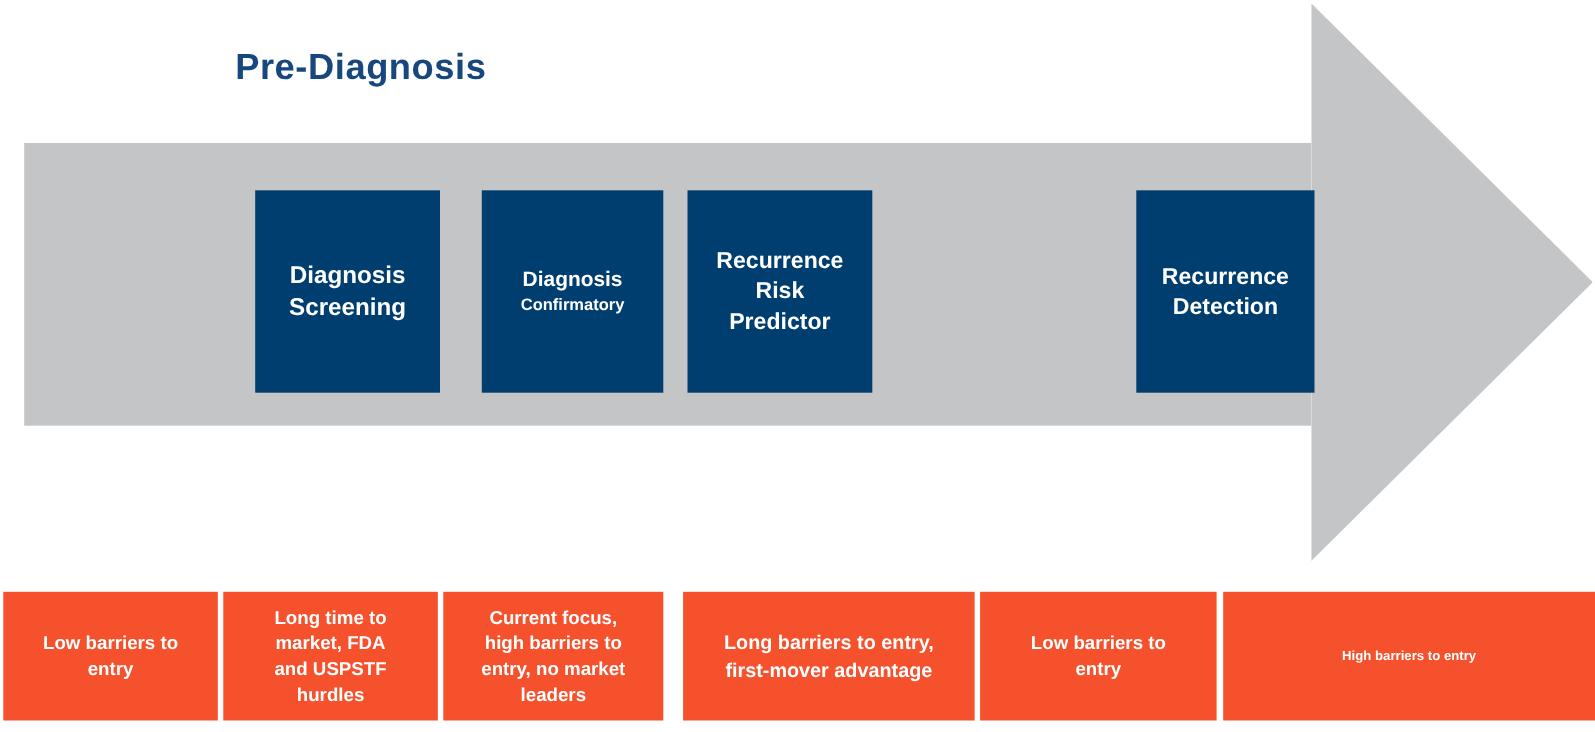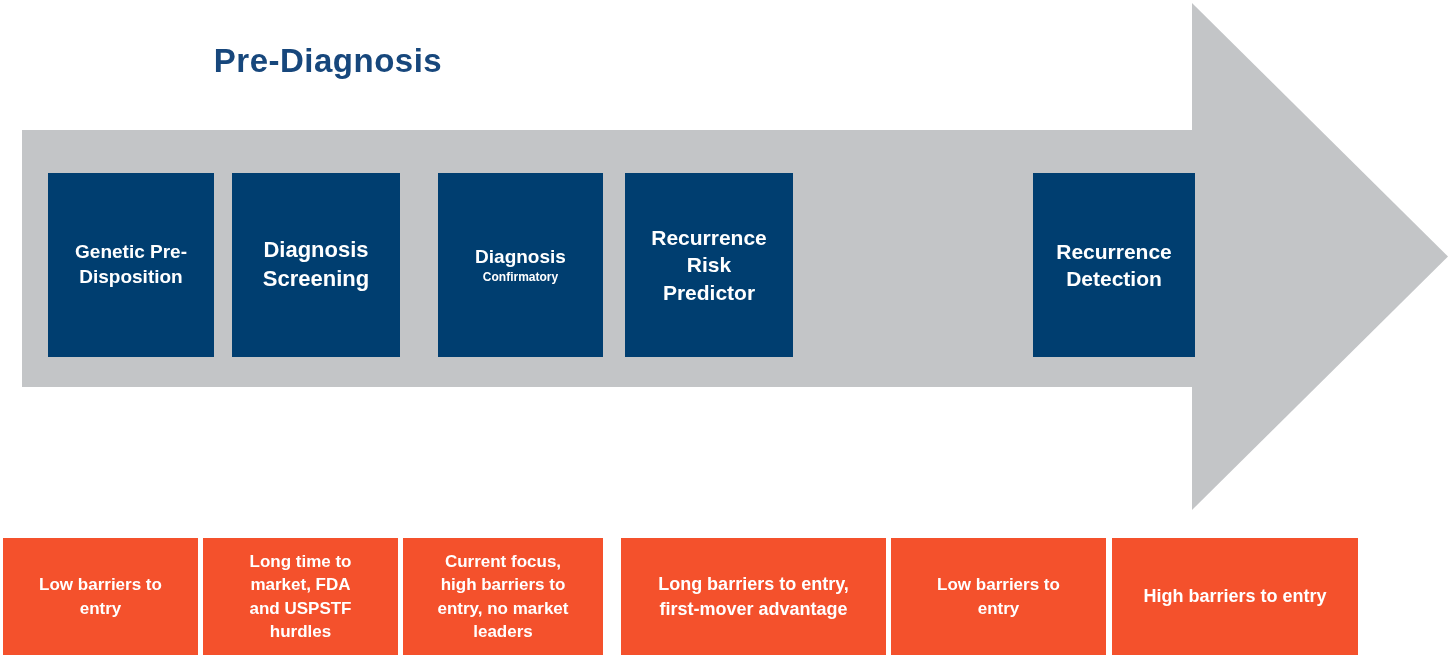--- a/index.html
+++ b/index.html
@@ -39,56 +39,52 @@
     color:#ffffff;
     display:flex;flex-direction:column;
     align-items:center;justify-content:center;
     text-align:center;
     font-weight:bold;
   }
   .stage .ml{white-space:pre-line;line-height:1.3;}
   .s0{left:48px;width:166px;font-size:19px;}
   .s1{left:232px;width:168px;font-size:22px;}
   .s2{left:438px;width:165px;font-size:19px;}
-  .s2 .subtitle{font-size:12px;}
+  .s2 .subtitle{font-size:15px;}
   .s3{left:625px;width:168px;font-size:21px;}
   .s4{left:828px;width:166px;font-size:20px;}
   .s5{left:1033px;width:162px;font-size:21px;}
   
   .barrier{
     position:absolute;top:538px;height:117px;
     background:#f4512c;
     color:#ffffff;
     display:flex;align-items:center;justify-content:center;
     text-align:center;
     font-weight:bold;
     font-size:17px;
   }
   .barrier .ml{white-space:pre-line;line-height:1.38;}
   .b0{left:3px;width:195px;}
   .b1{left:203px;width:195px;}
   .b2{left:403px;width:200px;}
   .b3{left:621px;width:265px;font-size:18px;}
   .b4{left:891px;width:215px;}
-  .b5{left:1112px;width:246px;font-size:18px;}
+  .b5{left:1112px;width:338px;font-size:12px;}
 </style>
 </head>
 <body>
 
 <div class="canvas">
 
   <div class="arrow-body"></div>
   <div class="arrow-head"></div>
 
   <h1 class="phase pre">Pre-Diagnosis</h1>
 
-  <div class="stage s0">
-    <span class="ml">Genetic Pre-
-Disposition</span>
-  </div>
   <div class="stage s1">
     <span class="ml">Diagnosis
 Screening</span>
   </div>
   <div class="stage s2">
     <span class="ml">Diagnosis</span>
     <span class="ml subtitle">Confirmatory</span>
   </div>
   <div class="stage s3">
     <span class="ml">Recurrence

